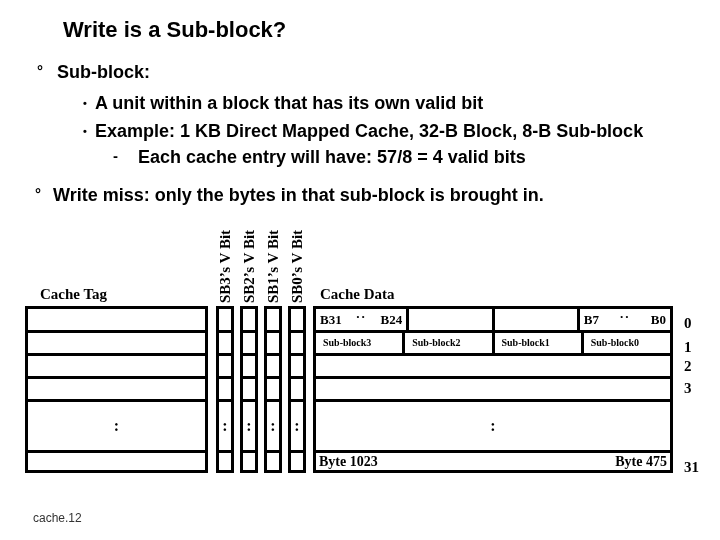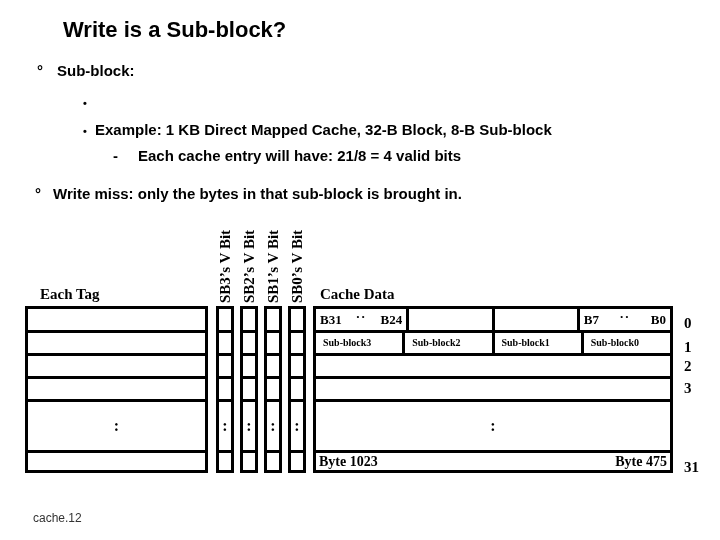--- a/index.html
+++ b/index.html
@@ -1,20 +1,20 @@
 <!DOCTYPE html>
 <html><head>
 <meta charset="utf-8">
 <style>
   html,body{margin:0;padding:0;background:#fff;}
   .slide{position:relative;width:720px;height:540px;background:#ffffff;overflow:hidden;
          font-family:"Liberation Sans",sans-serif;color:#000;}
   .abs{position:absolute;}
   .title{left:63px;top:17px;font-size:22px;font-weight:bold;letter-spacing:0px;}
-  .b-txt{font-size:15px;font-weight:bold;white-space:nowrap;}
+  .b-txt{font-size:18px;font-weight:bold;white-space:nowrap;}
   .deg{font-size:15px;font-weight:bold;}
   .dot{font-size:11px;font-weight:bold;}
   .dash{font-size:15px;font-weight:bold;}
 
   .serifb{font-family:"Liberation Serif",serif;font-weight:bold;}
 
   .tbl-label{font-size:15px;white-space:nowrap;}
 
   
   .frame{position:absolute;top:306px;height:167px;border:3px solid #000;box-sizing:border-box;background:#fff;}
@@ -52,31 +52,32 @@
 <body>
 
 <div class="slide">
 
   <div class="abs title">Write is a Sub-block?</div>
 
   <div class="abs deg" style="left:37px;top:62px;">°</div>
   <div class="abs b-txt" style="left:57px;top:62px;">Sub-block:</div>
 
   <div class="abs dot" style="left:83px;top:97px;">•</div>
+  <div class="abs b-txt" style="left:95px;top:93px;">A unit within a block that has its own valid bit</div>
 
   <div class="abs dot" style="left:83px;top:125px;">•</div>
   <div class="abs b-txt" style="left:95px;top:121px;">Example: 1 KB Direct Mapped Cache, 32-B Block, 8-B Sub-block</div>
 
   <div class="abs dash" style="left:113px;top:147px;">-</div>
-  <div class="abs b-txt" style="left:138px;top:147px;">Each cache entry will have: 21/8 = 4 valid bits</div>
+  <div class="abs b-txt" style="left:138px;top:147px;">Each cache entry will have: 57/8 = 4 valid bits</div>
 
   <div class="abs deg" style="left:35px;top:185px;">°</div>
   <div class="abs b-txt" style="left:53px;top:185px;">Write miss: only the bytes in that sub-block is brought in.</div>
 
-  <div class="abs serifb tbl-label" style="left:40px;top:286px;">Each Tag</div>
+  <div class="abs serifb tbl-label" style="left:40px;top:286px;">Cache Tag</div>
   <div class="abs serifb tbl-label" style="left:320px;top:286px;">Cache Data</div>
 
   <div class="abs vlabel" style="left:233px;top:287px;">SB3’s V Bit</div>
   <div class="abs vlabel" style="left:257px;top:287px;">SB2’s V Bit</div>
   <div class="abs vlabel" style="left:281px;top:287px;">SB1’s V Bit</div>
   <div class="abs vlabel" style="left:305px;top:287px;">SB0’s V Bit</div>
 
   <div class="frame ctag">
     <div class="r r0"></div>
     <div class="r r1"></div>

